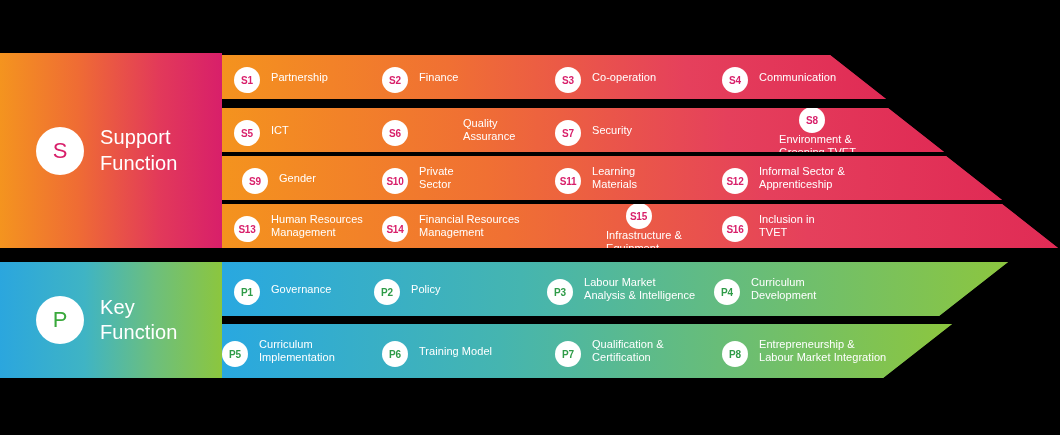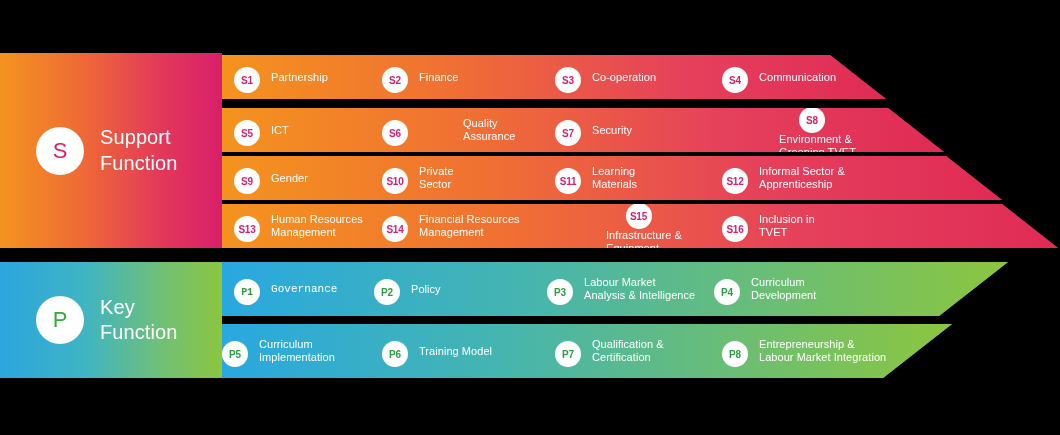--- a/index.html
+++ b/index.html
@@ -182,21 +182,21 @@
       <div class="cell-label">Security</div>
     </div>
     <div class="cell" style="width:180px;flex-direction:column;">
       <div class="badge s-col">S8</div>
       <div class="cell-label">Environment &amp;
 Greening TVET</div>
     </div>
   </div>
 
   <div class="row s-row" style="top:156px;height:44px;width:780px;clip-path:polygon(0 0,724px 0,780px 44px,0 44px);">
-    <div class="cell" style="width:160px;padding-left:12px;">
+    <div class="cell" style="width:160px;padding-left:20px;">
       <div class="badge s-col">S9</div>
       <div class="cell-label">Gender</div>
     </div>
     <div class="cell" style="width:173px;">
       <div class="badge s-col">S10</div>
       <div class="cell-label">Private
 Sector</div>
     </div>
     <div class="cell" style="width:167px;">
       <div class="badge s-col">S11</div>
@@ -233,21 +233,21 @@
     </div>
   </div>
 
   <div class="side-panel key">
     <div class="side-badge p-col">P</div>
     <div class="side-title">Key
 Function</div>
   </div>
 
   <div class="row p-row" style="top:262px;height:54px;width:786px;clip-path:polygon(0 0,786px 0,717px 54px,0 54px);">
-    <div class="cell" style="width:152px;padding-left:12px;font-family:Liberation Mono, monospace;">
+    <div class="cell" style="width:152px;padding-left:12px;">
       <div class="badge p-col">P1</div>
       <div class="cell-label">Governance</div>
     </div>
     <div class="cell" style="width:173px;">
       <div class="badge p-col">P2</div>
       <div class="cell-label">Policy</div>
     </div>
     <div class="cell" style="width:167px;">
       <div class="badge p-col">P3</div>
       <div class="cell-label">Labour Market

